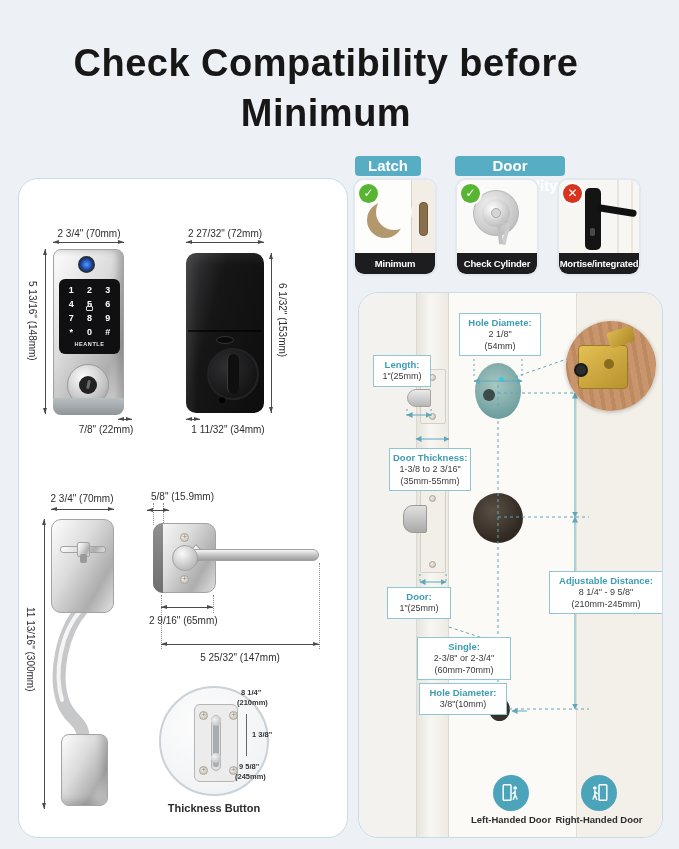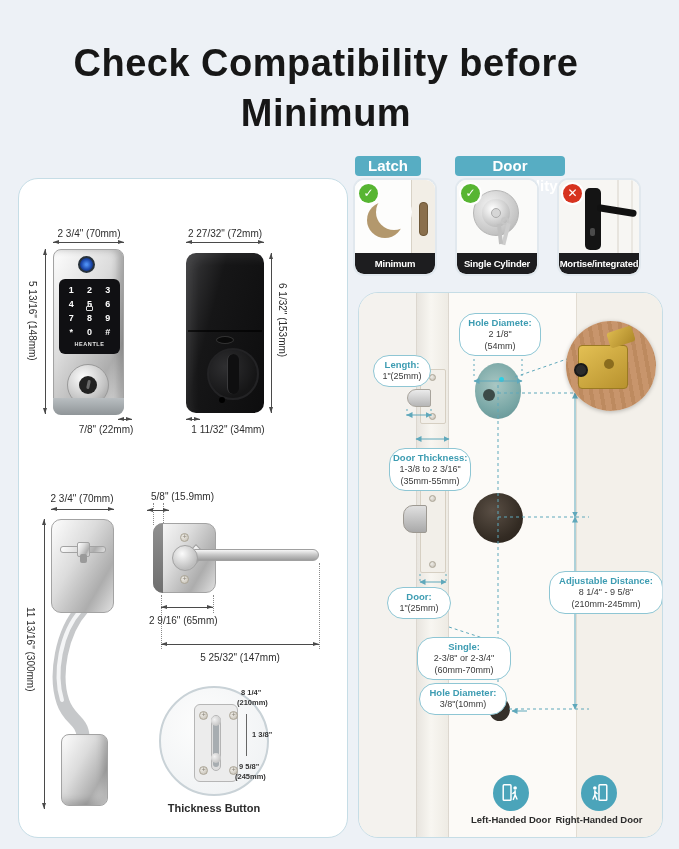--- a/index.html
+++ b/index.html
@@ -27,21 +27,21 @@
   .silver{background:linear-gradient(120deg,#fdfdfd,#dcdcdc 40%,#adadad 75%,#e0e0e0);border:1px solid #a3a3a3}
   
   .pill{position:absolute;height:20px;line-height:20px;border-radius:4px;background:#57adc3;
         color:#fff;font-weight:bold;font-size:15px;text-align:center}
   .card{position:absolute;width:84px;height:98px;background:#fff;border:2px solid #e1e8ee;border-radius:11px;overflow:hidden}
   .card-bar{position:absolute;left:0;right:0;bottom:0;height:21px;background:#1d1d1f;color:#fff;
             font-size:9.5px;font-weight:bold;text-align:center;line-height:21px;letter-spacing:-.2px;border-radius:0 0 8px 8px}
   .mark{position:absolute;left:4px;top:4px;width:19px;height:19px;border-radius:50%;color:#fff;
         font-size:12px;font-weight:bold;line-height:19px;text-align:center;box-shadow:0 0 0 2px #fff;z-index:3}
   
-  .callout{position:absolute;background:#fff;border:1.5px solid #8ec6d4;border-radius:16px;
+  .callout{position:absolute;background:#fff;border:1.5px solid #8ec6d4;border-radius:0;
            padding:3px 3px;text-align:center;z-index:6}
   .co-label{font-weight:bold;color:#3d9cb2;font-size:9.5px;line-height:1.25;white-space:nowrap}
   .co-val{color:#3a3a3a;font-size:9px;line-height:1.3;white-space:nowrap}
   
   .screw{position:absolute;border-radius:50%;background:radial-gradient(circle at 35% 35%,#efede8,#c2bcb0);
          border:1px solid #aba596;color:#8a8478;font-size:7px;line-height:6px;text-align:center}
   .hicon-label{position:absolute;width:120px;text-align:center;font-size:9.5px;font-weight:bold;color:#2c2c2c;z-index:6}
   .hicon{position:absolute;width:36px;height:36px;border-radius:50%;background:#4ba4ba;z-index:6;
          display:flex;align-items:center;justify-content:center}
   .tinytxt{position:absolute;font-size:7.5px;font-weight:bold;color:#333;white-space:nowrap;z-index:4}
@@ -73,21 +73,21 @@
   <div class="card" style="left:455px;top:178px">
     <div class="mark" style="background:#57b532">✓</div>
     <div class="abs" style="left:0;top:0;width:84px;height:77px;background:#fafaf9">
       <div class="abs" style="left:16px;top:10px;width:46px;height:46px;border-radius:50%;background:radial-gradient(circle at 38% 35%,#f4f4f4,#c3c3c3 70%,#a8a8a8);border:1px solid #b5b5b5"></div>
       <div class="abs" style="left:25px;top:19px;width:28px;height:28px;border-radius:50%;background:radial-gradient(circle at 38% 35%,#ffffff,#bcbcbc 75%)"></div>
       <div class="abs" style="left:34px;top:28px;width:10px;height:10px;border-radius:50%;background:#d6d6d6;border:1px solid #ababab"></div>
       <div class="abs" style="left:44px;top:37px;width:8px;height:8px;border-radius:50%;border:2px solid #c6c6c6"></div>
       <div class="abs" style="left:47px;top:43px;width:4px;height:22px;background:#cdcdcd;transform:rotate(14deg)"></div>
       <div class="abs" style="left:41px;top:44px;width:4px;height:20px;background:#c0c0c0;transform:rotate(-6deg)"></div>
     </div>
-    <div class="card-bar">Single Cylinder</div>
+    <div class="card-bar">Check Cylinder</div>
   </div>
 
   <div class="card" style="left:557px;top:178px">
     <div class="mark" style="background:#d7331f">✕</div>
     <div class="abs" style="left:0;top:0;width:84px;height:77px;background:#f7f6f3">
       <div class="abs" style="left:58px;top:0;width:0;height:77px;border-left:2px solid #e7e4de"></div>
       <div class="abs" style="left:72px;top:0;width:0;height:77px;border-left:2px solid #eae7e1"></div>
       <div class="abs" style="left:26px;top:8px;width:16px;height:62px;background:#141414;border-radius:5px"></div>
       <div class="abs" style="left:38px;top:24px;width:40px;height:7px;background:#111;border-radius:4px;transform:rotate(9deg);transform-origin:left center"></div>
       <div class="abs" style="left:31px;top:48px;width:5px;height:8px;background:#4a4a4a;border-radius:2px"></div>

